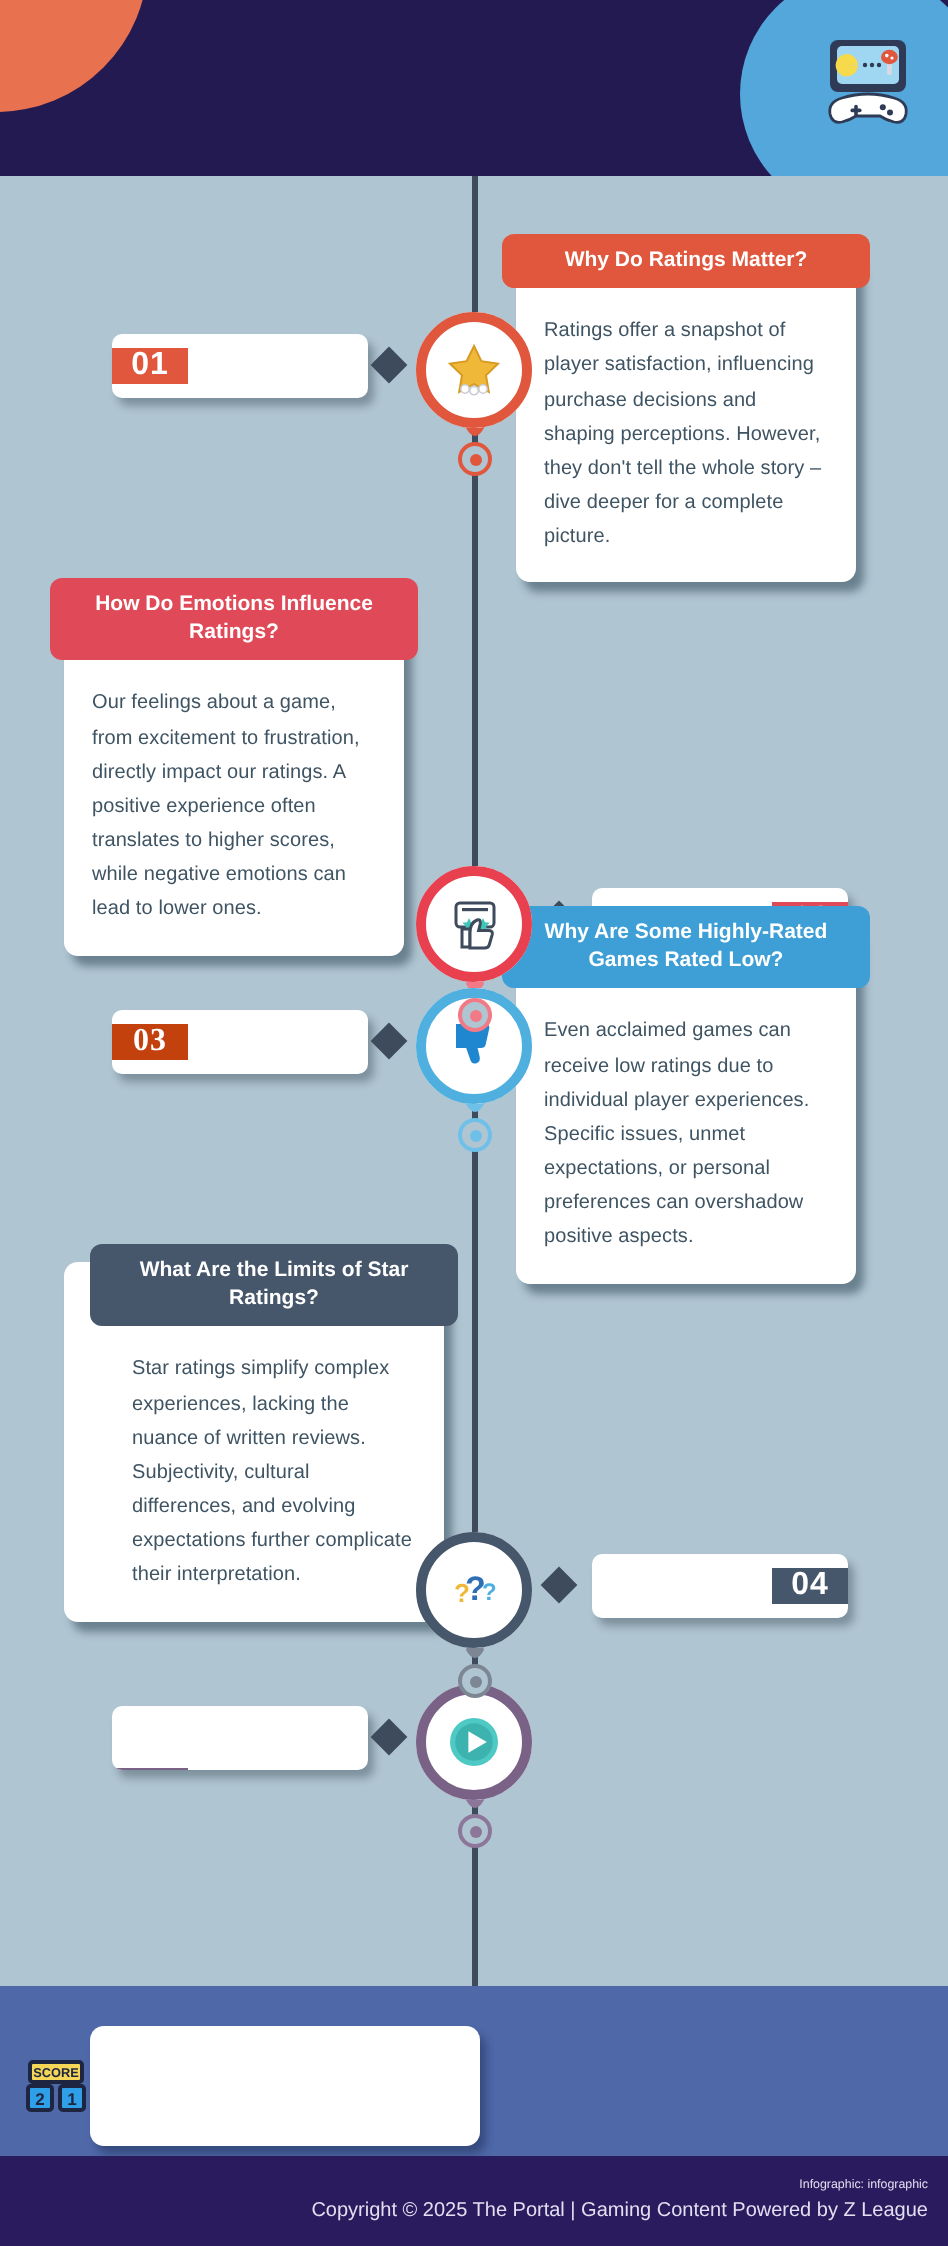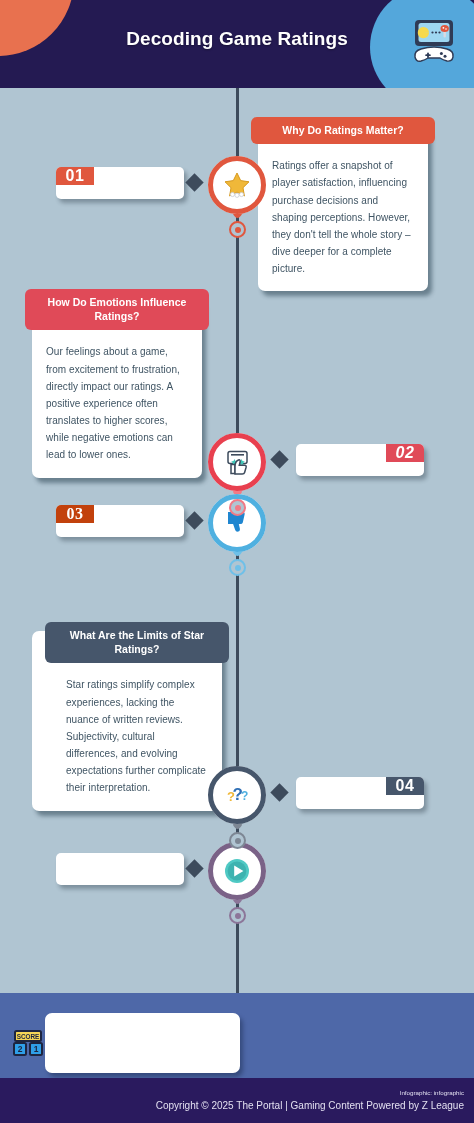--- a/index.html
+++ b/index.html
@@ -124,21 +124,21 @@
   
   .numtag {
     position: absolute;
     width: 128px;
     height: 32px;
     background: #ffffff;
     border-radius: 5px;
     box-shadow: 3px 4px 4px rgba(20,35,50,0.33);
     overflow: hidden;
     display: flex;
-    align-items: flex-start;
+    align-items: center;
     z-index: 2;
   }
   .numtag .num {
     width: 38px;
     display: flex;
     align-items: center;
     justify-content: center;
     color: #ffffff;
     font-size: 16px;
     font-weight: bold;
@@ -225,21 +225,20 @@
   }
   .footer-bar .line.big { font-size: 10px; }
   .footer-bar .wrap { padding-top: 10px; }
 </style>
 </head>
 <body>
 
 <div class="header">
   <div class="header-blob-orange"></div>
   <div class="header-blob-blue"></div>
-  <div class="header-title">Decoding Game Ratings</div>
   <div class="header-icon">
     <svg viewBox="0 0 56 56" width="56" height="56">
       <rect x="9" y="8" width="38" height="26" rx="4" fill="#2f3b56"></rect>
       <rect x="12.5" y="11" width="31" height="19" rx="2.5" fill="#9fd7f2"></rect>
       <path d="M24 20.5 a5.6 5.6 0 1 0 0 .3 l-5.6 -0.3 z" fill="#f7d94c" transform="translate(-1,0)"></path>
       <circle cx="26.5" cy="20.5" r="1.1" fill="#2f3b56"></circle>
       <circle cx="30" cy="20.5" r="1.1" fill="#2f3b56"></circle>
       <circle cx="33.5" cy="20.5" r="1.1" fill="#2f3b56"></circle>
       <rect x="37.5" y="17.5" width="2.4" height="8" rx="1" fill="#d9d9e2"></rect>
       <ellipse cx="38.7" cy="16.5" rx="4.2" ry="3.6" fill="#e0573e"></ellipse>
@@ -315,20 +314,24 @@
           <path d="M13 19.5 q0 -5 3.5 -6.5 q2 -.7 1.6 2 l-.8 3.3 h5.2 q2.1 0 1.6 2 l-1.5 5.2 q-.4 1.5 -2.3 1.5 h-7.3 z" fill="#fff" stroke="#3d4b5c" stroke-width="1.5"></path>
         </svg>
       </div>
     </div>
     <div class="pin-dot" style="top:219px; border:2.5px solid #f17a86;">
         <i style="background:#f17a86;"></i>
       </div>
   </div>
 
   <div class="row" style="top:356px;height:190px;">
+    <div class="card" style="left:258px; top:18px;">
+      <div class="card-head" style="background:#3d9fd6;">Why Are Some Highly-Rated Games Rated Low?</div>
+      <div class="card-body">Even acclaimed games can receive low ratings due to individual player experiences. Specific issues, unmet expectations, or personal preferences can overshadow positive aspects.</div>
+    </div>
     <div class="numtag" style="left:56px; top:61px;">
       <div class="num" style="background:#c2410c;font-family:Liberation Serif, serif;">03</div>
       <div class="blank"></div>
     </div>
     <div class="diamond" style="left:188px; top:70px;"></div>
     <div class="pin-tail" style="top:94px;">
       <svg viewBox="0 0 11 22" width="11" height="22">
           <path d="M5.5 0 L10 14 Q5.5 22 1 14 Z" fill="#6fc0e8"></path>
         </svg>
     </div>

